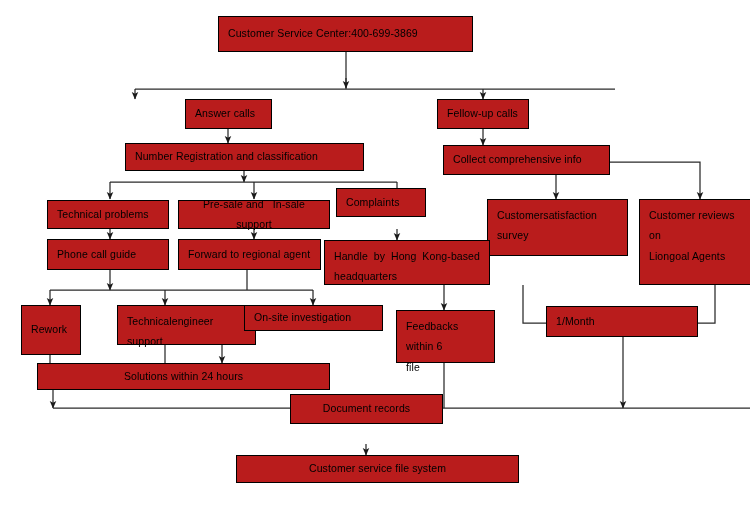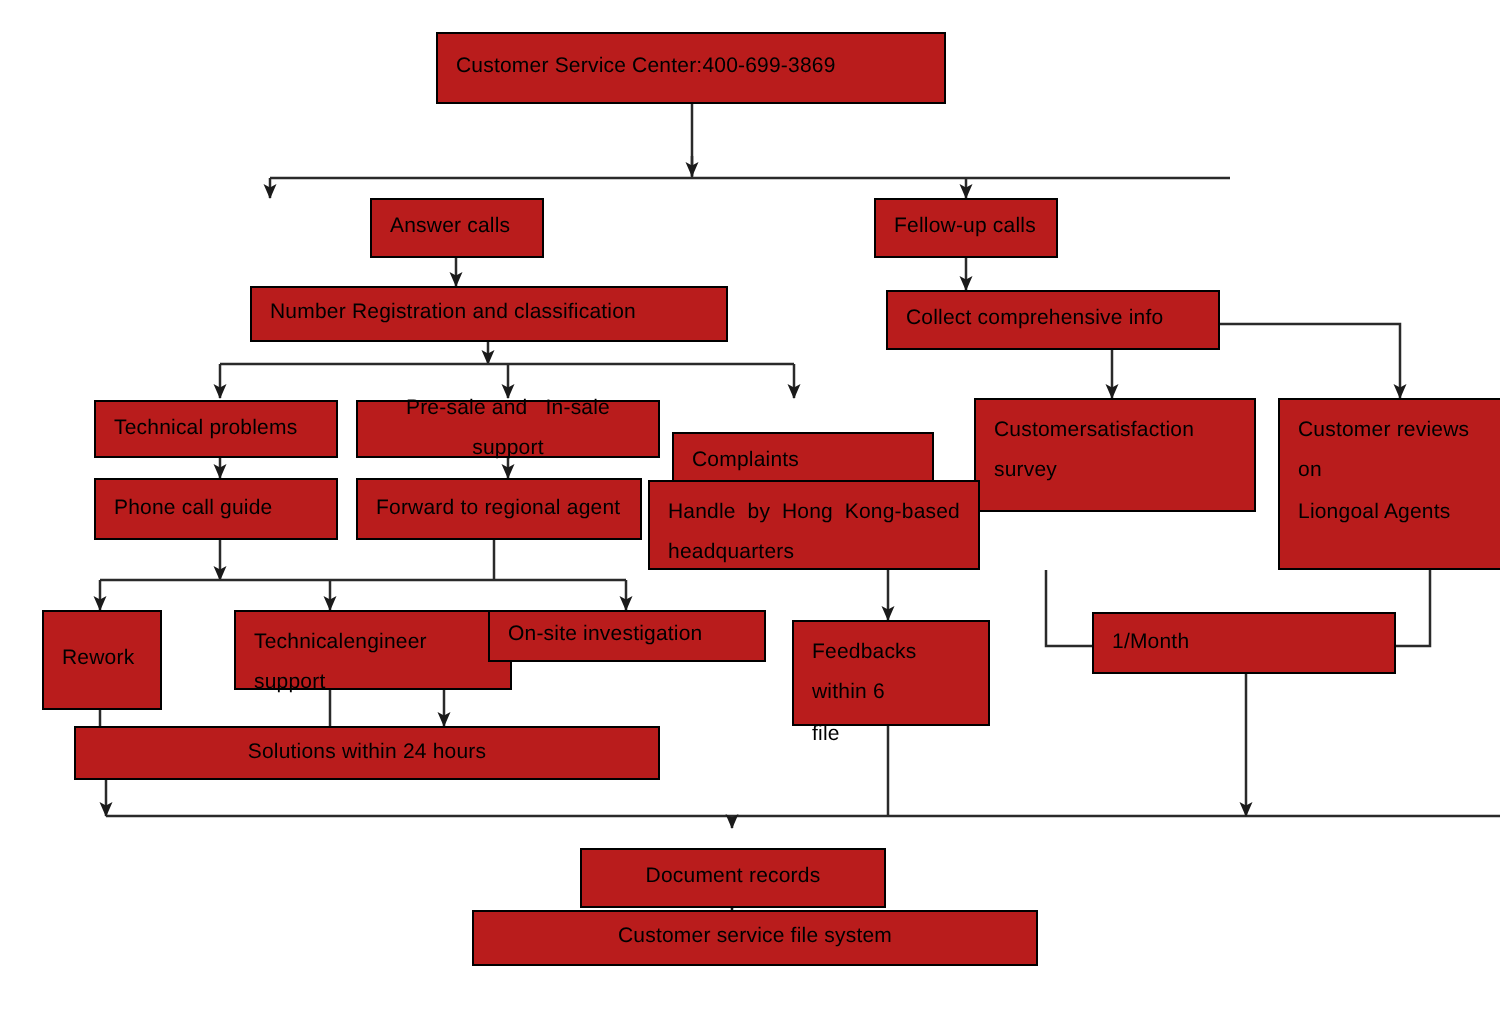--- a/index.html
+++ b/index.html
@@ -147,21 +147,21 @@
   <div class="node center" style="left:47px; top:200px; width:122px; height:29px;">
     <span class="txt">Technical problems</span>
   </div>
 
   <div class="node" style="left:178px; top:200px; width:152px; height:29px;">
     <span class="txt" style="text-align:center;">
       <span>Pre-sale and</span>&nbsp;&nbsp;&nbsp;<span>In-sale support</span>
     </span>
   </div>
 
-  <div class="node center" style="left:336px; top:216px; width:131px; height:29px;">
+  <div class="node center" style="left:336px; top:188px; width:90px; height:29px;">
     <span class="txt">Complaints</span>
   </div>
 
   <div class="node justify2" style="left:487px; top:199px; width:141px; height:57px;">
     <span class="txt">
       <span class="jline"><span>Customer</span><span>satisfaction</span></span>
       <span class="lline">survey</span>
     </span>
   </div>
 
@@ -210,21 +210,21 @@
   </div>
 
   <div class="node center" style="left:546px; top:306px; width:152px; height:31px;">
     <span class="txt">1/Month</span>
   </div>
 
   <div class="node" style="left:37px; top:363px; width:293px; height:27px;">
     <span class="txt" style="text-align:center;">Solutions within 24 hours</span>
   </div>
 
-  <div class="node" style="left:290px; top:424px; width:153px; height:30px;">
+  <div class="node" style="left:290px; top:394px; width:153px; height:30px;">
     <span class="txt" style="text-align:center;">Document records</span>
   </div>
 
   <div class="node" style="left:236px; top:455px; width:283px; height:28px;">
     <span class="txt" style="text-align:center;">Customer service file system</span>
   </div>
 
 </div>
 
 </body></html>

